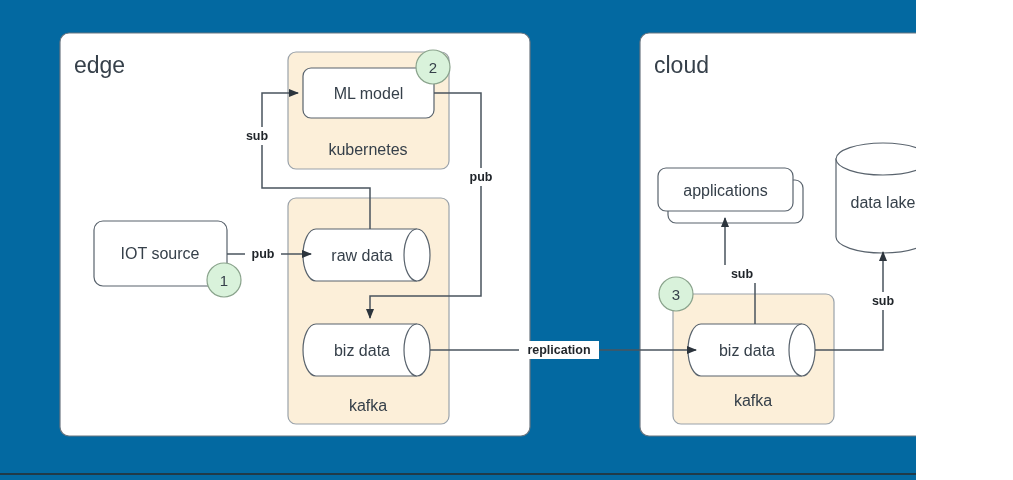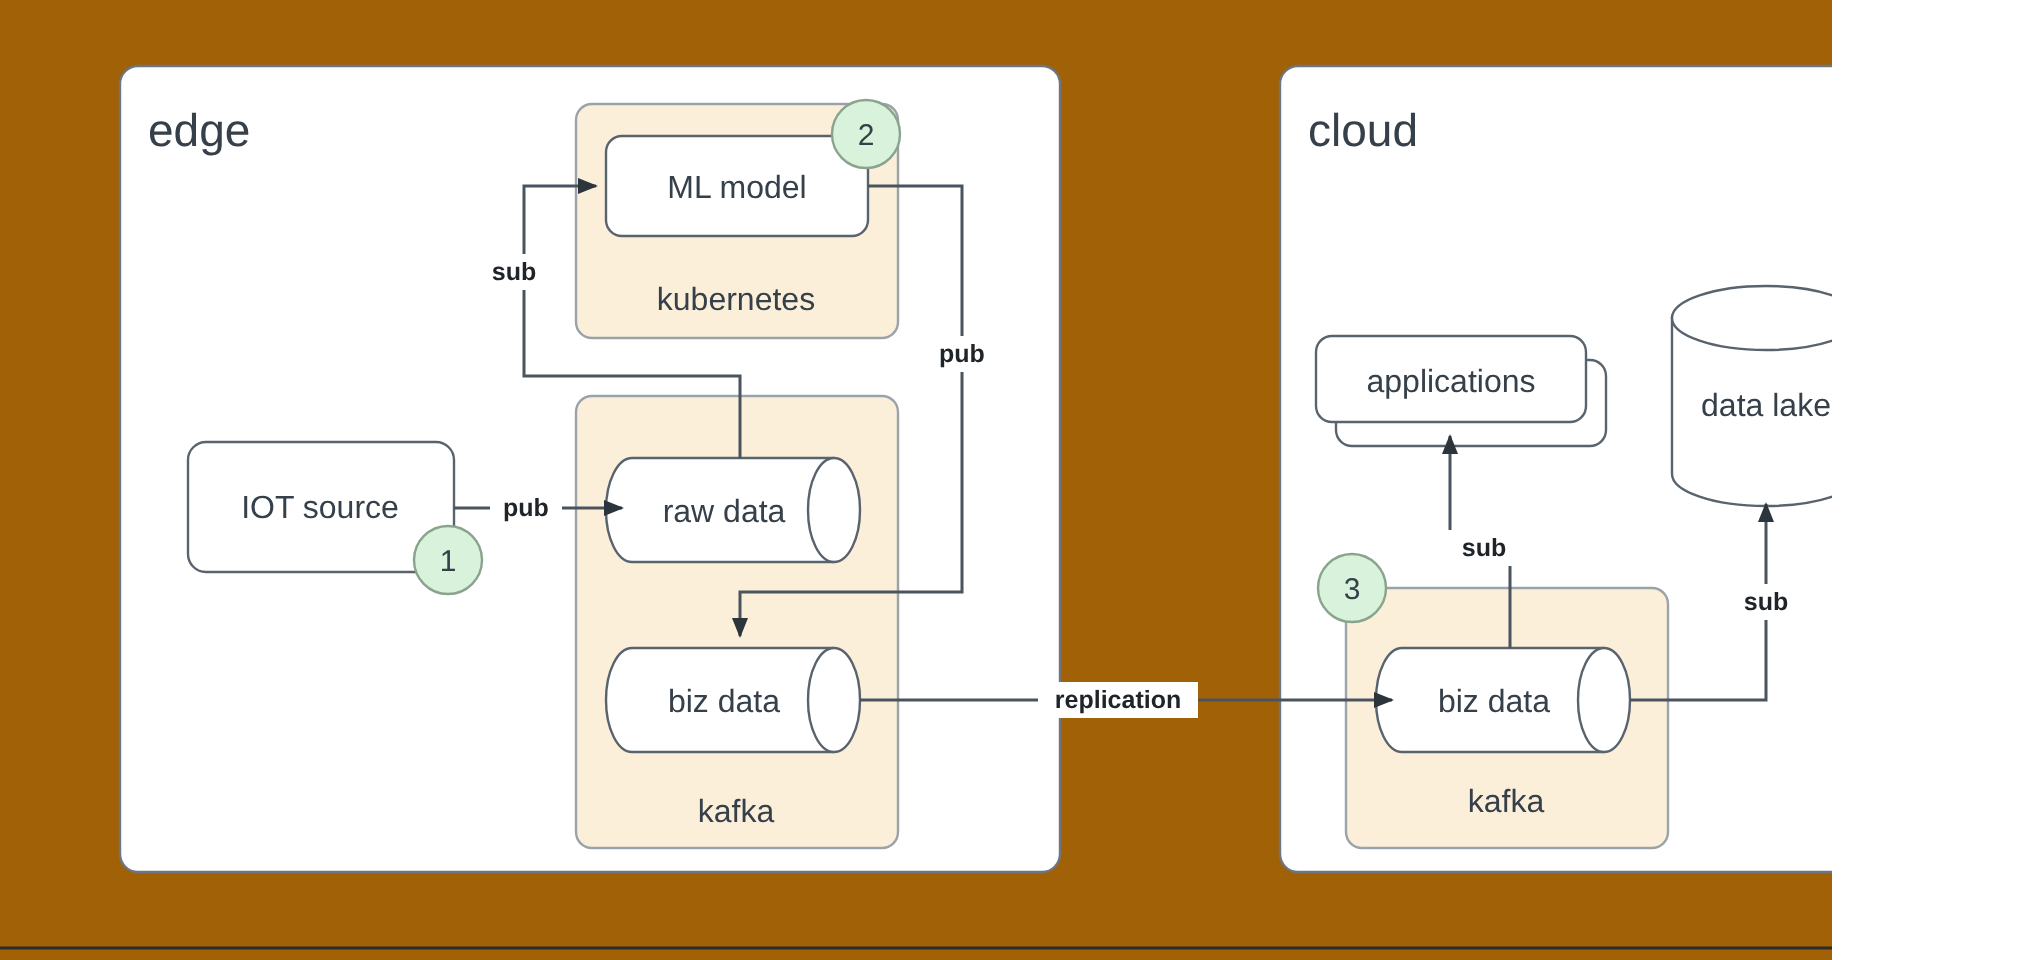--- a/index.html
+++ b/index.html
@@ -4,21 +4,21 @@
 <style>
   html, body {
     margin: 0;
     padding: 0;
     background: #ffffff;
   }
   #canvas {
     position: relative;
     width: 916px;
     height: 480px;
-    background: #a16207;
+    background: #0369a1;
     overflow: hidden;
     font-family: "Liberation Sans", sans-serif;
   }
   #diagram {
     position: absolute;
     left: 0;
     top: 0;
   }
   .zone-label {
     font-size: 23px;

